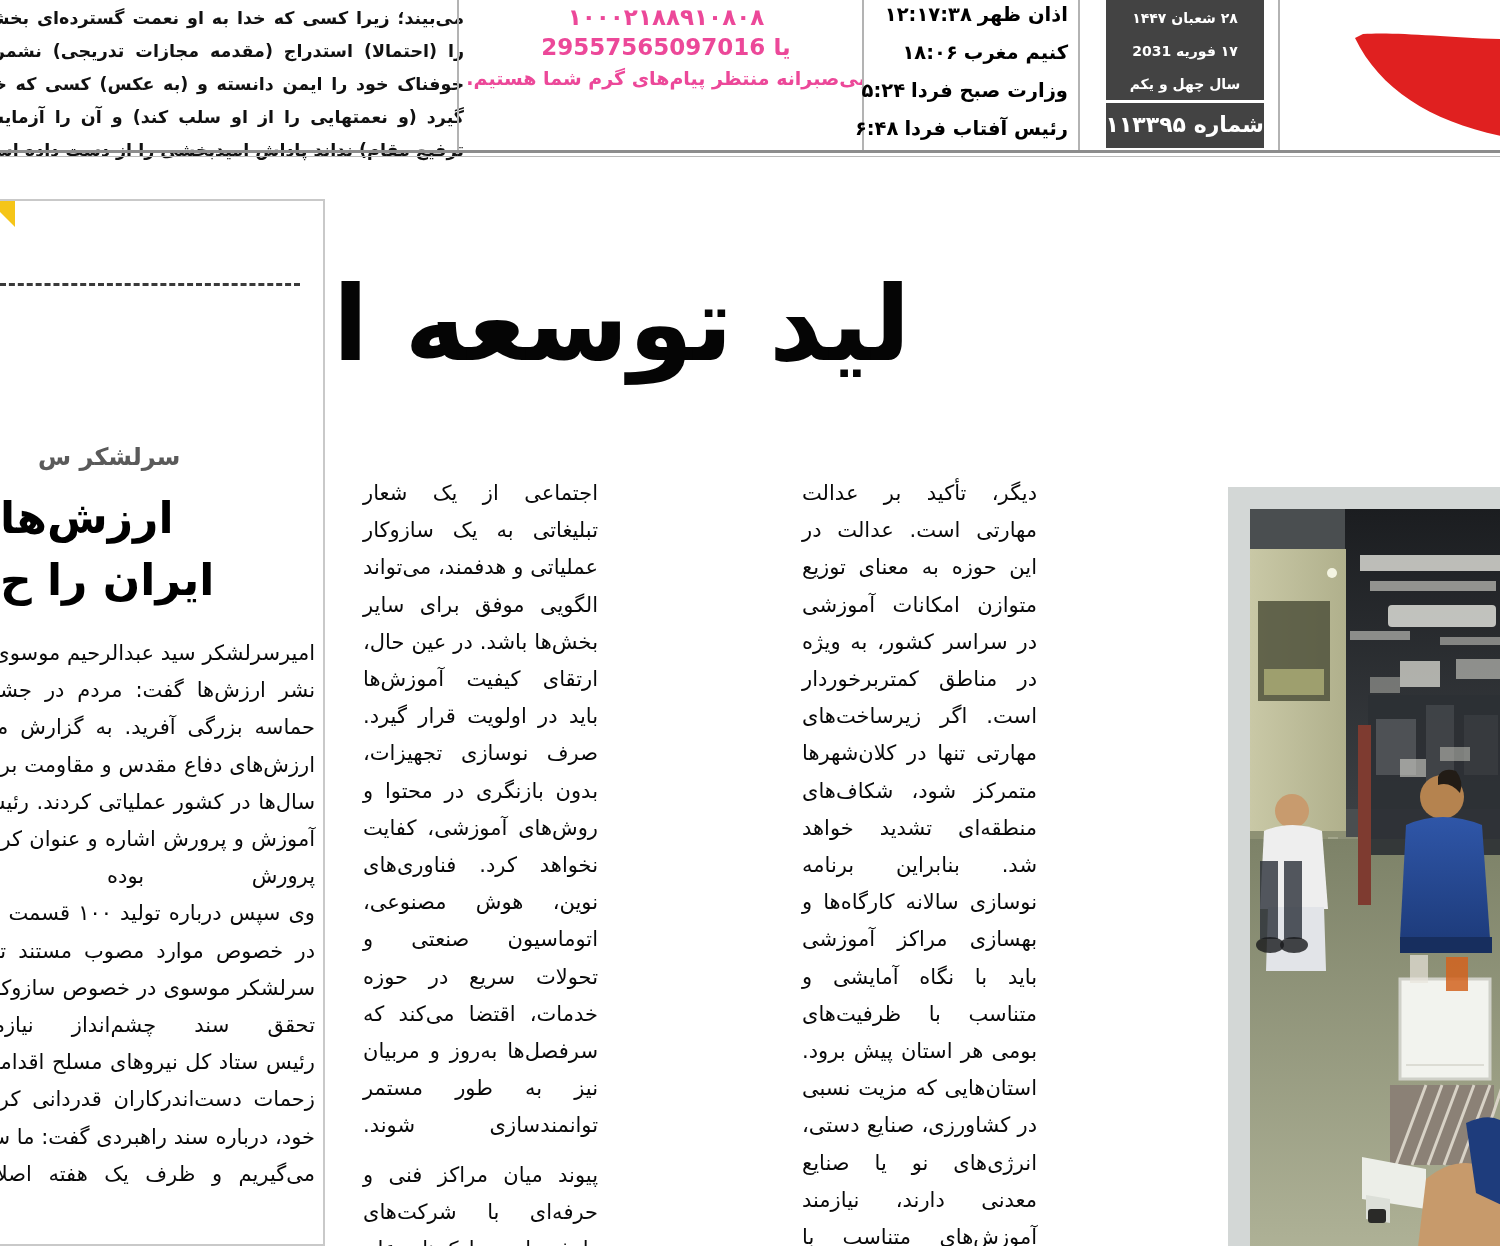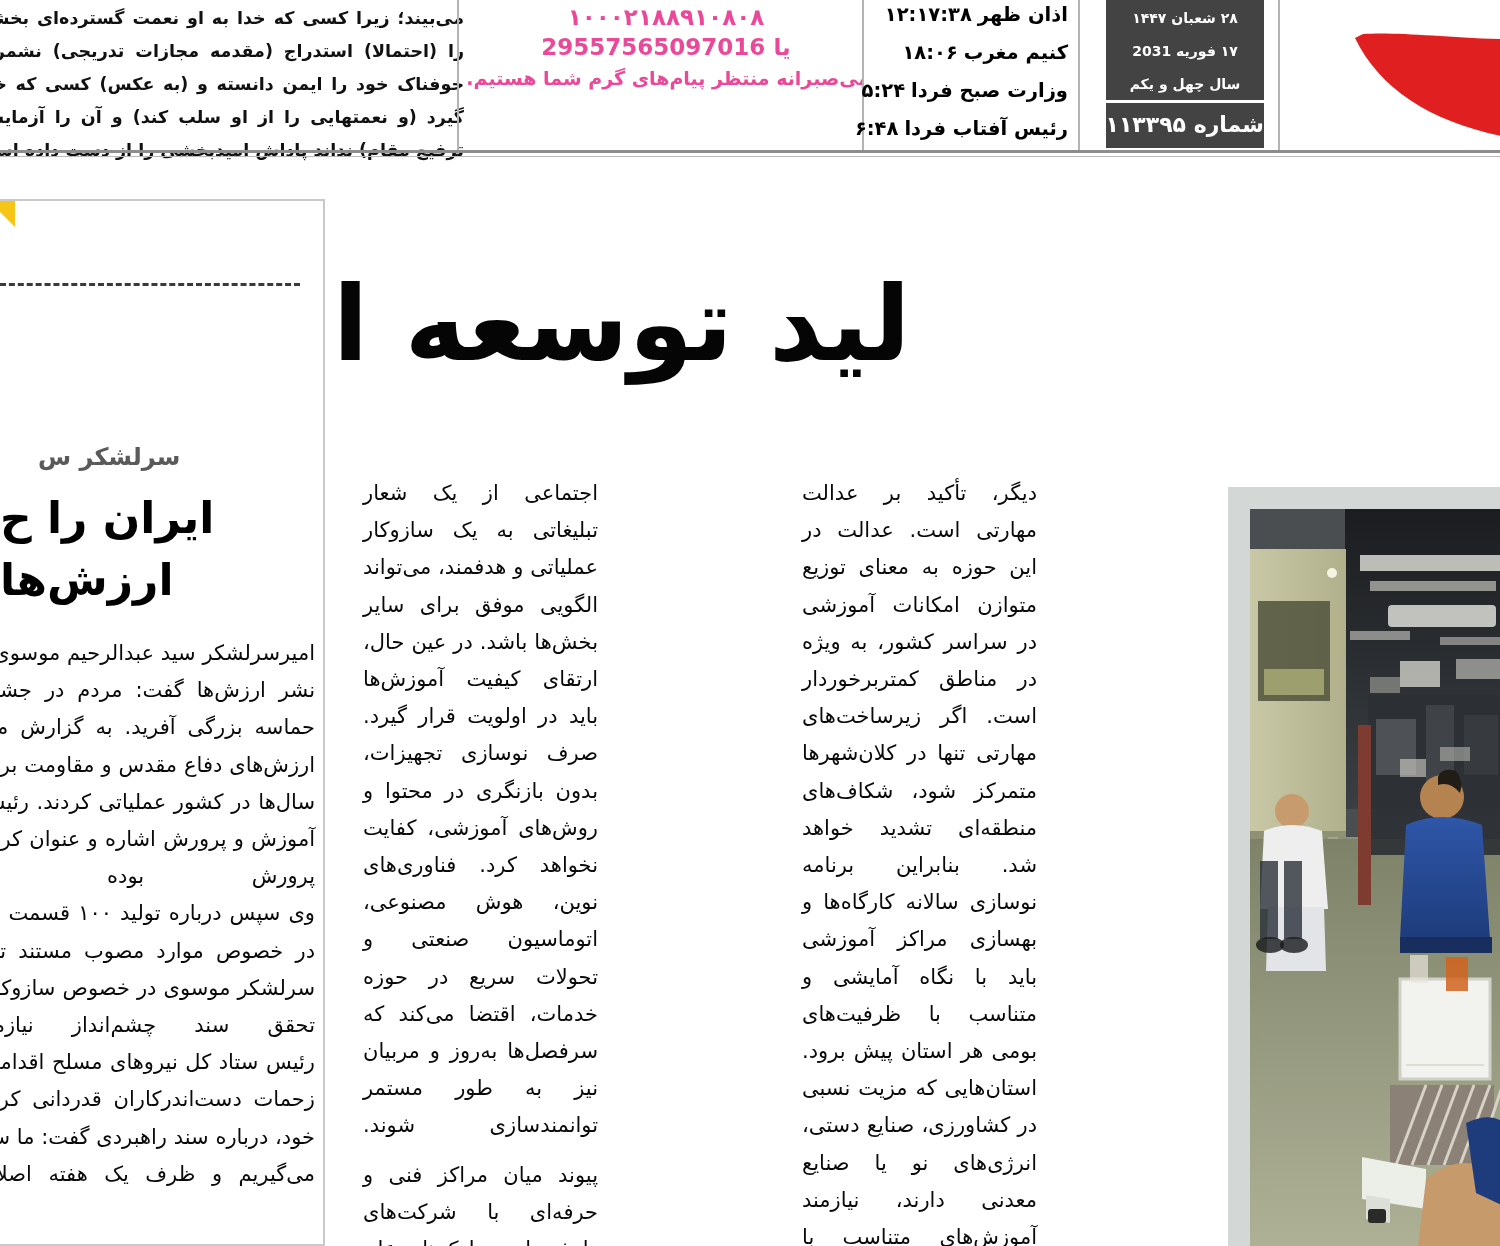--- a/index.html
+++ b/index.html
@@ -386,22 +386,22 @@
     <span>هش می‌دهد؟</span>
   </div>
   <div class="headline">لید توسعه اشتغال</div>
 
   <div class="side-box">
     <div class="side-tri"></div>
   </div>
   <div class="side-dash" style="position:absolute; top:126px; left:0px; width:300px;"></div>
   <div class="side-eyebrow" style="top:286px; left:0; width:310px;margin-left:38px;">سرلشکر س</div>
   <div class="side-title" style="top:330px;">
+    <div>ارزش‌ها</div>
     <div>ایران را ح</div>
-    <div>ارزش‌ها</div>
   </div>
   <div class="side-body" style="top:478px;">
     <p>امیرسرلشکر سید عبدالرحیم موسوی رئیس هیئت امنای بنیاد حفظ آثار و نشر ارزش‌ها گفت: مردم در جشن سالگرد پیروزی انقلاب اسلامی حماسه بزرگی آفرید. به گزارش مهر، سردار بنیاد حفظ آثار و نشر ارزش‌های دفاع مقدس و مقاومت برنامه‌های متنوع و اثربخشی را در این سال‌ها در کشور عملیاتی کردند. رئیس ستاد کل نیروهای مسلح به نقش آموزش و پرورش اشاره و عنوان کرد: مهم‌ترین دغدغه وزارت آموزش و پرورش بوده و خواهد بود.</p>
     <p>وی سپس درباره تولید ۱۰۰ قسمت روایت معیار گفت: بایستی جلسه‌ای در خصوص موارد مصوب مستند تلویزیونی روایت معیار برگزار و با سرلشکر موسوی در خصوص سازوکارهای دفاع مقدس و مقاومت گفت: تحقق سند چشم‌انداز نیازمند مدیریت جهادی است.</p>
     <p>رئیس ستاد کل نیروهای مسلح اقدامات انجام شده را خوب ارزیابی و از زحمات دست‌اندرکاران قدردانی کرد. وی در بخش دیگری از سخنان خود، درباره سند راهبردی گفت: ما سند راهبردی بنیاد حفظ آثار را تحویل می‌گیریم و ظرف یک هفته اصلاحیه‌های لازم را اعمال می‌کنیم.</p>
   </div>
 
   <div class="col" id="col-mid">
     <p>اجتماعی از یک شعار تبلیغاتی به یک سازوکار عملیاتی و هدفمند، می‌تواند الگویی موفق برای سایر بخش‌ها باشد. در عین حال، ارتقای کیفیت آموزش‌ها باید در اولویت قرار گیرد. صرف نوسازی تجهیزات، بدون بازنگری در محتوا و روش‌های آموزشی، کفایت نخواهد کرد. فناوری‌های نوین، هوش مصنوعی، اتوماسیون صنعتی و تحولات سریع در حوزه خدمات، اقتضا می‌کند که سرفصل‌ها به‌روز و مربیان نیز به طور مستمر توانمندسازی شوند.</p>
     <p>پیوند میان مراکز فنی و حرفه‌ای با شرکت‌های دانش‌بنیان و پارک‌های علم و فناوری می‌تواند به این به‌روزرسانی کمک کند.</p>

